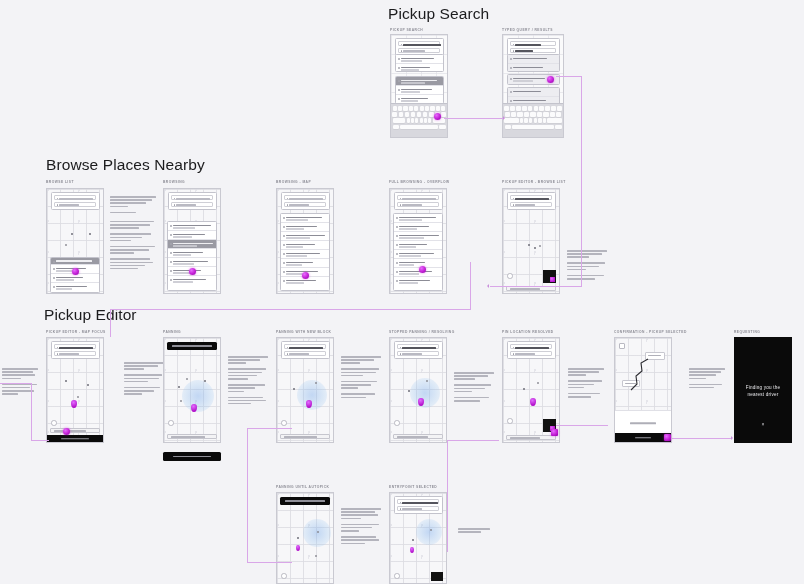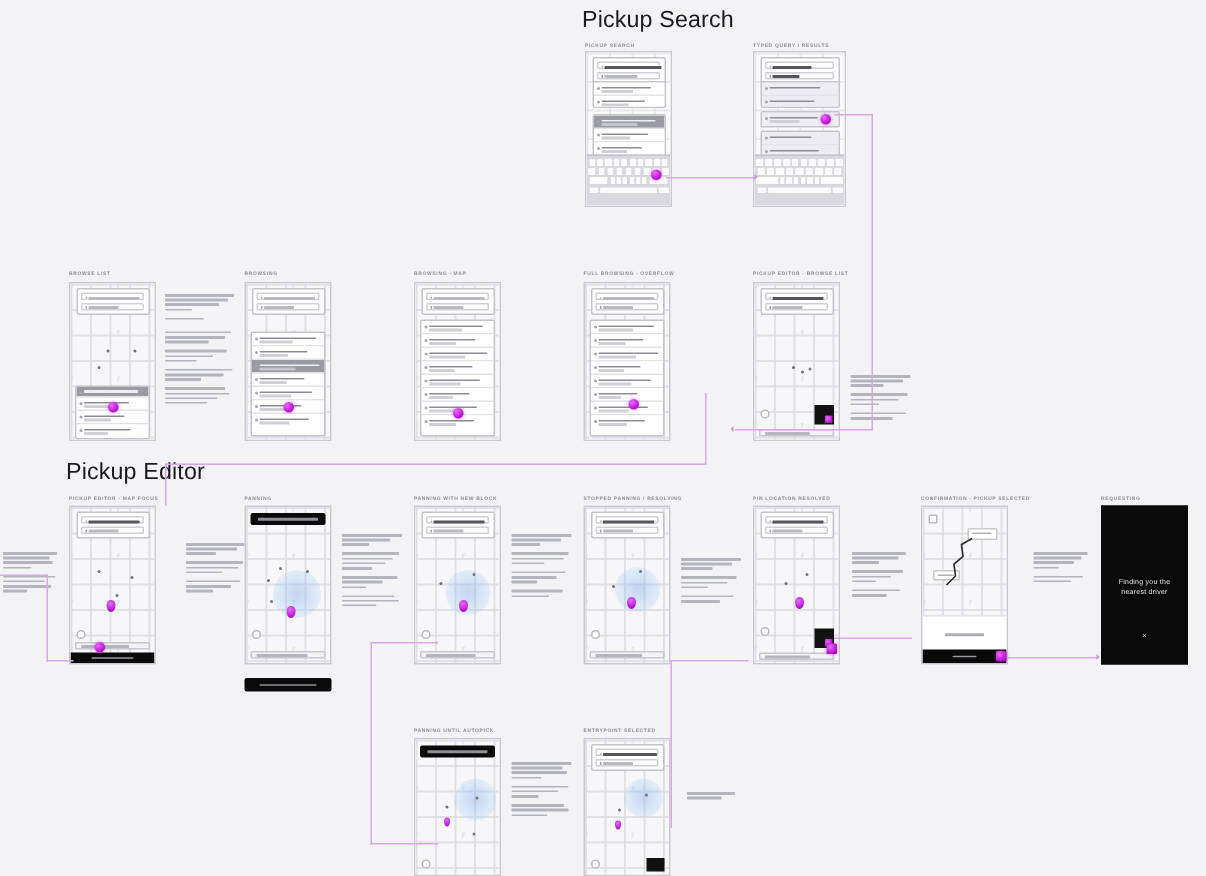--- a/index.html
+++ b/index.html
@@ -238,20 +238,21 @@
 
   
   .route { position: absolute; z-index: 5; }
 </style>
 </head>
 <body>
 
 <div id="canvas">
 
   <div class="section-title" style="left:388px; top:5px;">Pickup Search</div>
+  <div class="section-title" style="left:46px; top:156px;">Browse Places Nearby</div>
   <div class="section-title" style="left:44px; top:306px;">Pickup Editor</div>
 
   <div class="link h" style="left:444px; top:118px; width:60px;"></div>
   <div class="arrow" style="left:503px; top:116px;"></div>
 
   <div class="link h" style="left:556px; top:76px; width:26px;"></div>
   <div class="link v" style="left:581px; top:76px; height:210px;"></div>
   <div class="link h" style="left:490px; top:286px; width:92px;"></div>
   <div class="arrow" style="left:487px; top:284px; transform:rotate(180deg);"></div>
 

